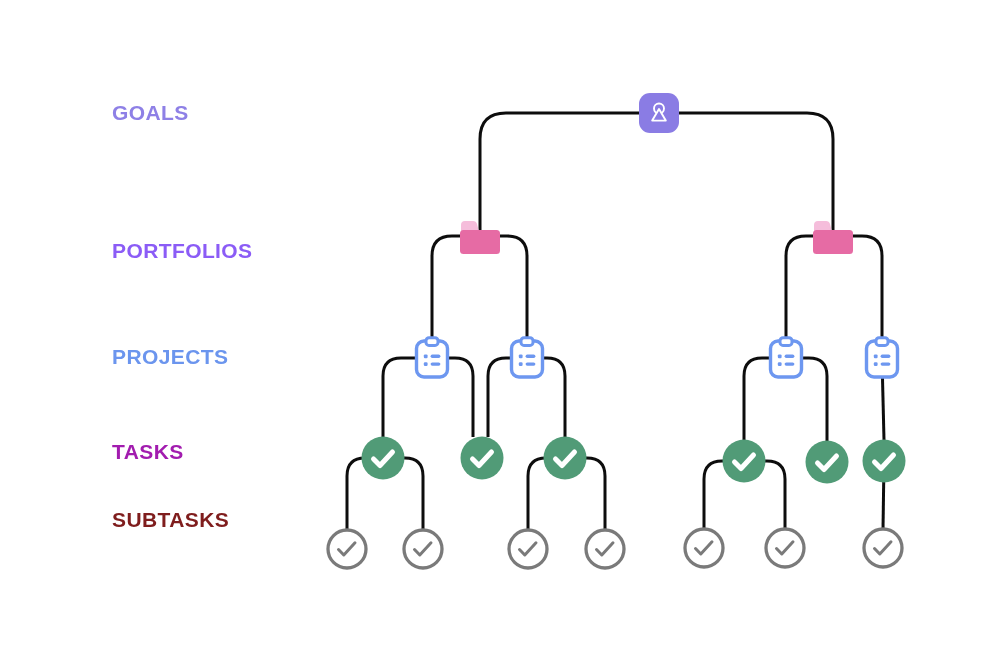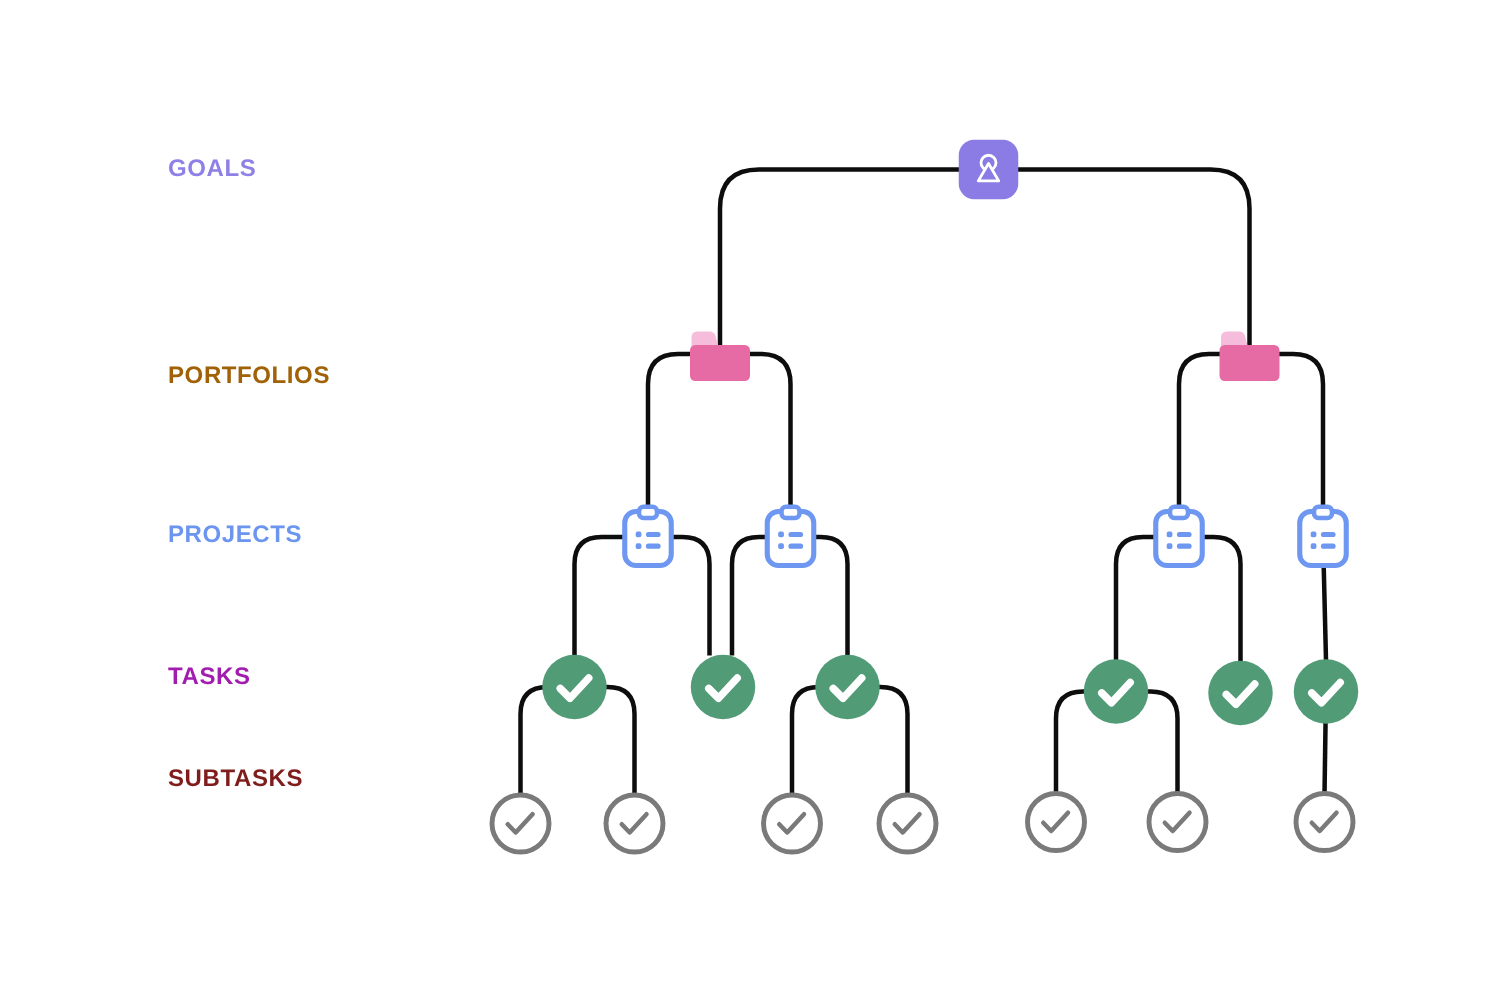--- a/index.html
+++ b/index.html
@@ -22,21 +22,21 @@
   }
   #node-layer, #label-layer {
     position: absolute;
     left: 0; top: 0; width: 100%; height: 100%;
     z-index: 2;
     pointer-events: none;
   }
   .level-label {
     position: absolute;
     transform: translateY(-50%);
-    font-size: 16px;
+    font-size: 21px;
     font-weight: 700;
     letter-spacing: 0.4px;
     white-space: nowrap;
   }
   .node {
     position: absolute;
     transform: translate(-50%, -50%);
     line-height: 0;
   }
 </style>
@@ -61,21 +61,21 @@
       <path d="M 383 458 L 365 458 Q 347 458 347 476 L 347 531" fill="none" stroke="#0d0d0d" stroke-width="3" stroke-linecap="butt"></path>
       <path d="M 383 458 L 405 458 Q 423 458 423 476 L 423 531" fill="none" stroke="#0d0d0d" stroke-width="3" stroke-linecap="butt"></path>
       <path d="M 565 458 L 546 458 Q 528 458 528 476 L 528 531" fill="none" stroke="#0d0d0d" stroke-width="3" stroke-linecap="butt"></path>
       <path d="M 565 458 L 587 458 Q 605 458 605 476 L 605 531" fill="none" stroke="#0d0d0d" stroke-width="3" stroke-linecap="butt"></path>
       <path d="M 744 461 L 722 461 Q 704 461 704 479 L 704 530" fill="none" stroke="#0d0d0d" stroke-width="3" stroke-linecap="butt"></path>
       <path d="M 744 461 L 767 461 Q 785 461 785 479 L 785 530" fill="none" stroke="#0d0d0d" stroke-width="3" stroke-linecap="butt"></path>
       <path d="M 884 461 L 883 530" fill="none" stroke="#0d0d0d" stroke-width="3" stroke-linecap="butt"></path>
     </svg>
   <div id="label-layer">
       <div class="level-label" style="left: 112px; top: 113px; color: rgb(142, 128, 230);">GOALS</div>
-      <div class="level-label" style="left: 112px; top: 251px; color: #a16207;">PORTFOLIOS</div>
+      <div class="level-label" style="left: 112px; top: 251px; color: #8b5cf6;">PORTFOLIOS</div>
       <div class="level-label" style="left: 112px; top: 357px; color: rgb(107, 149, 238);">PROJECTS</div>
       <div class="level-label" style="left: 112px; top: 452px; color: #a21caf;">TASKS</div>
       <div class="level-label" style="left: 112px; top: 520px; color: #7f1d1d;">SUBTASKS</div>
     </div>
   <div id="node-layer">
       <div class="node" style="left: 659px; top: 113px;">
     <svg width="40" height="40" viewBox="0 0 40 40">
       <rect x="0" y="0" width="40" height="40" rx="11" fill="#8a7ce4"></rect>
       <circle cx="20" cy="15.5" r="5" fill="none" stroke="#ffffff" stroke-width="1.9"></circle>
       <path d="M13.2 27.6 L20 16 L26.8 27.6 Z" fill="#8a7ce4" stroke="#ffffff" stroke-width="1.9" stroke-linejoin="round"></path>

